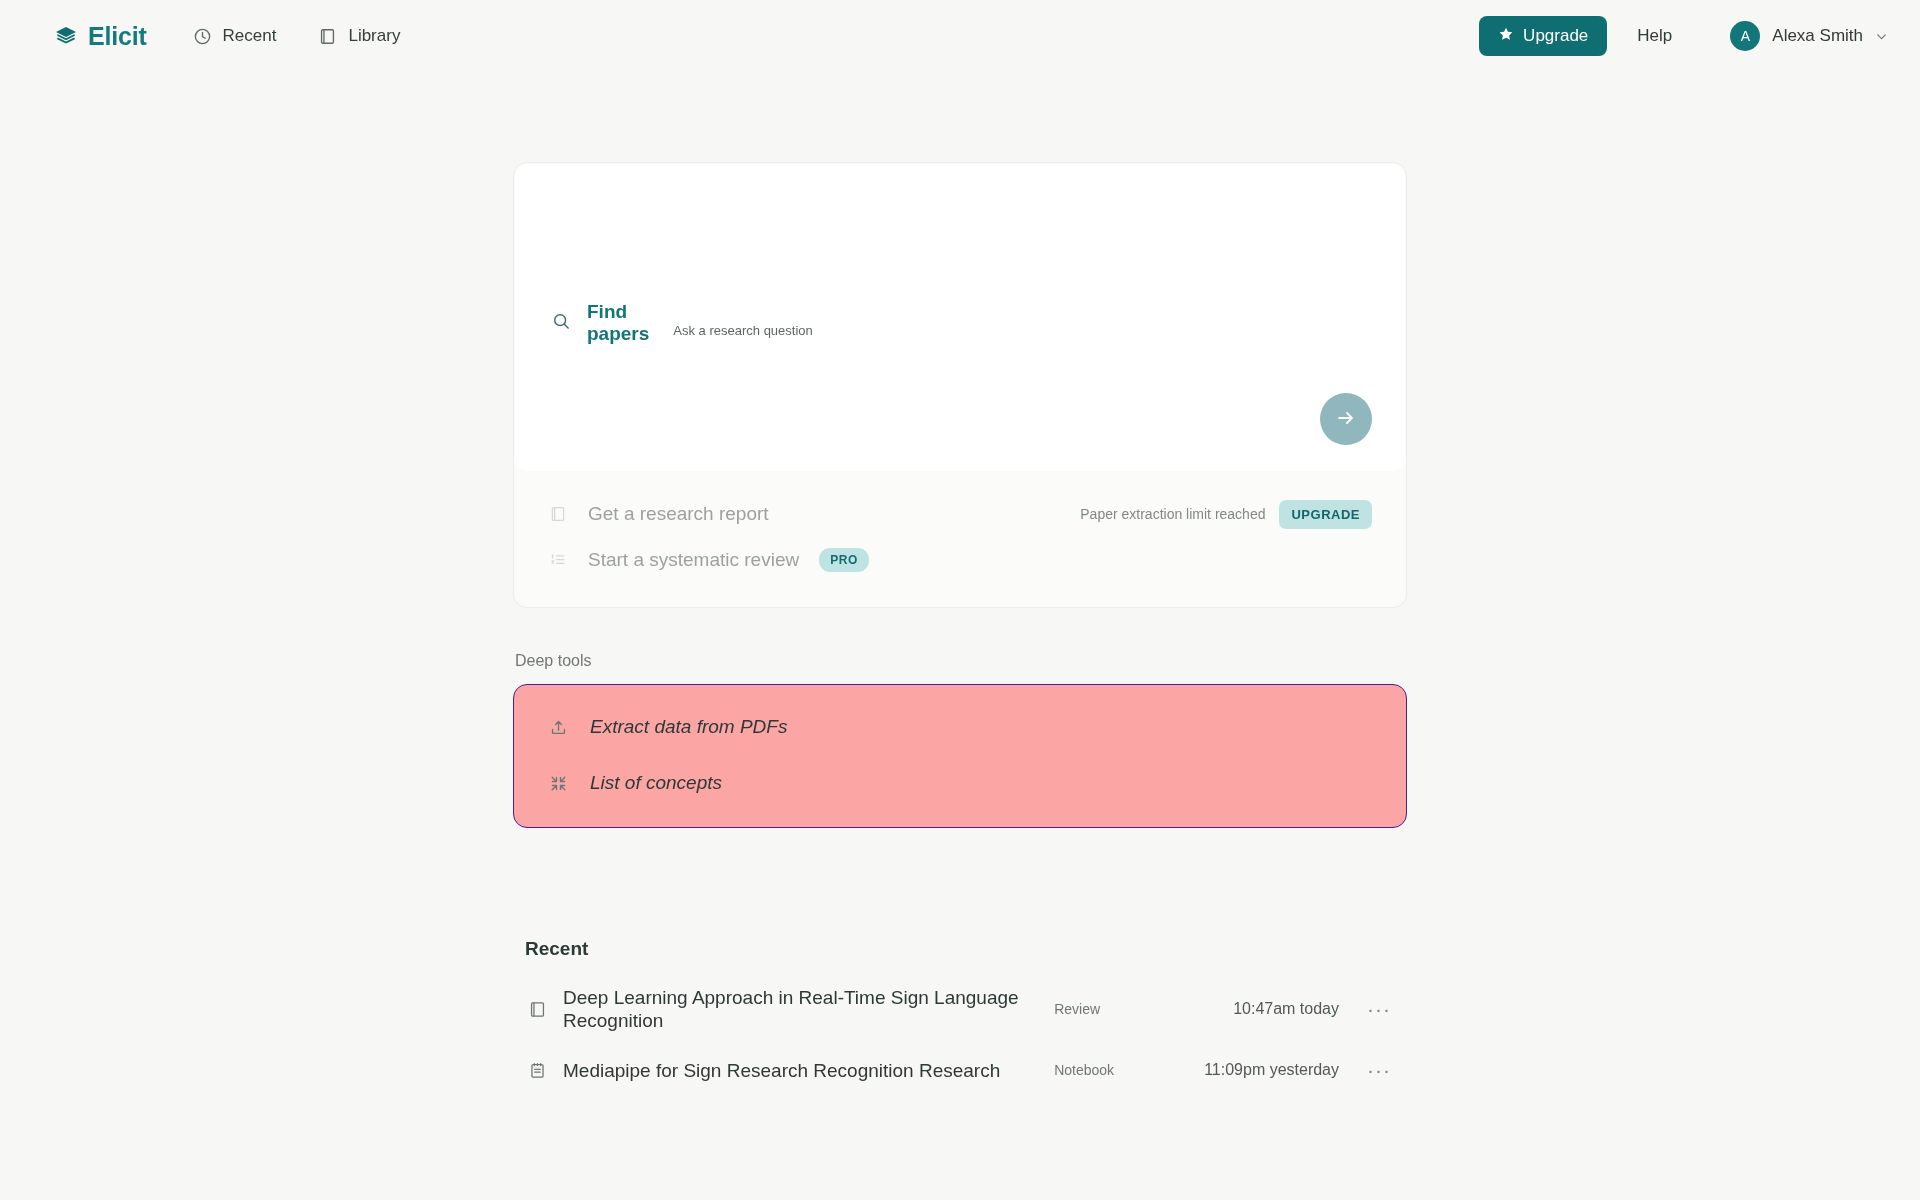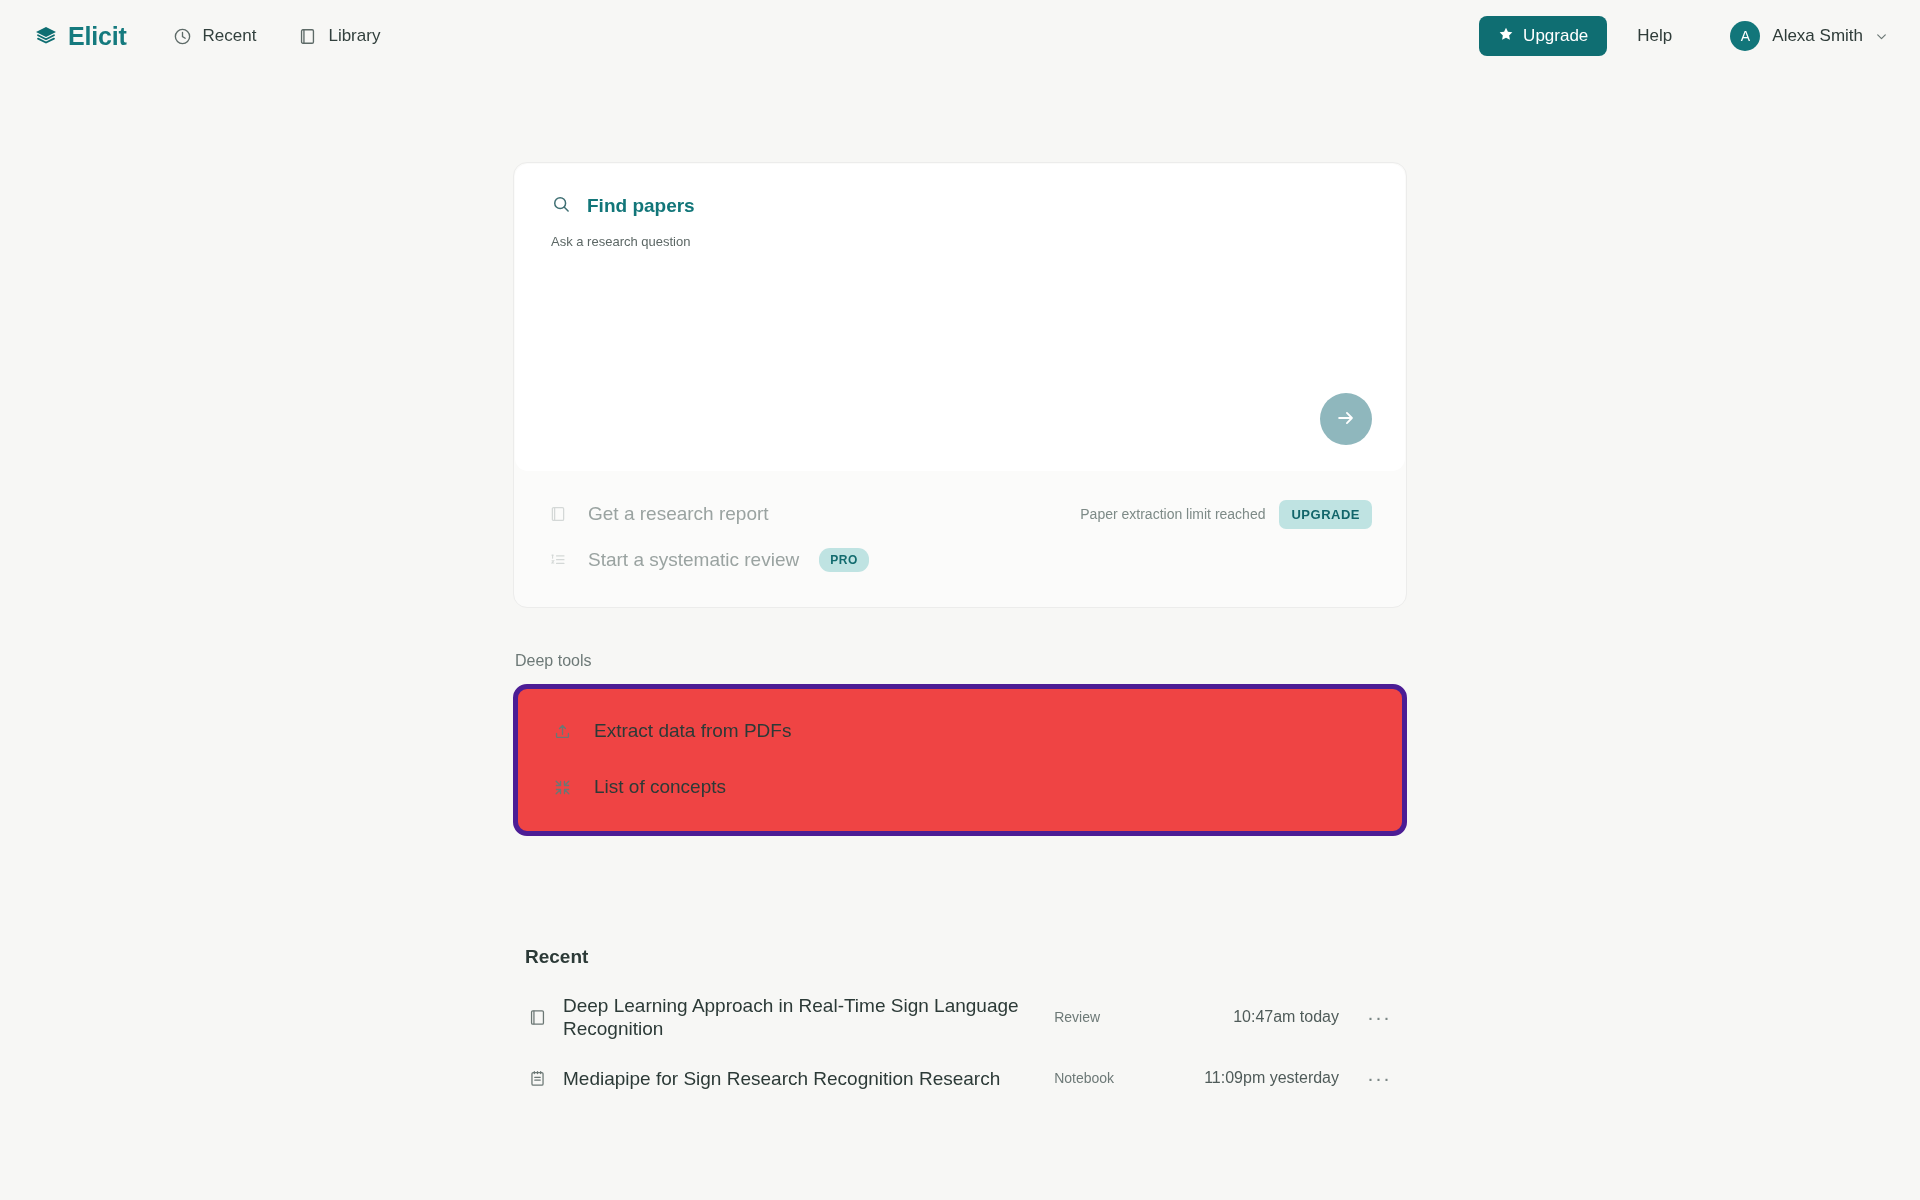--- a/index.html
+++ b/index.html
@@ -10,21 +10,21 @@
     font-family: "Liberation Sans", sans-serif;
     -webkit-font-smoothing: antialiased;
     overflow: hidden;
   }
 
   
   .header {
     height: 72px;
     display: flex;
     align-items: center;
-    padding: 0 28px 0 34px;
+    padding: 0 28px 0 54px;
     background: #f7f7f5;
     position: relative;
   }
   .brand {
     display: flex;
     align-items: center;
     gap: 10px;
     margin-right: 42px;
     cursor: pointer;
   }
@@ -119,21 +119,21 @@
     overflow: hidden;
   }
   .search-inner {
     background: #ffffff;
     border-radius: 13px 13px 13px 13px;
     margin: 1px 1px 0 1px;
     height: 307px;
     padding: 30px 32px 20px 36px;
     position: relative;
     display: flex;
-    flex-direction: column;
+    flex-direction: row;
   }
   .find-row {
     display: flex;
     align-items: center;
     gap: 16px;
     cursor: pointer;
   }
   .find-label {
     font-size: 19px;
     color: #127679;
@@ -205,24 +205,25 @@
   }
 
   
   .section-label {
     font-size: 16px;
     color: #6d7got;
     color: #6d7977;
     margin: 44px 0 14px 2px;
   }
   .tools-card {
-    background: #ef4444;
-    border: 5px solid #4c1d95;
+    background: #fca5a5;
+    border: 1px solid #4c1d95;
     border-radius: 14px;
     padding: 14px 0 16px 0;
+    font-style: italic;
   }
   .tool-row {
     display: flex;
     align-items: center;
     gap: 22px;
     height: 56px;
     padding: 0 34px;
     cursor: pointer;
   }
   .tool-label {

